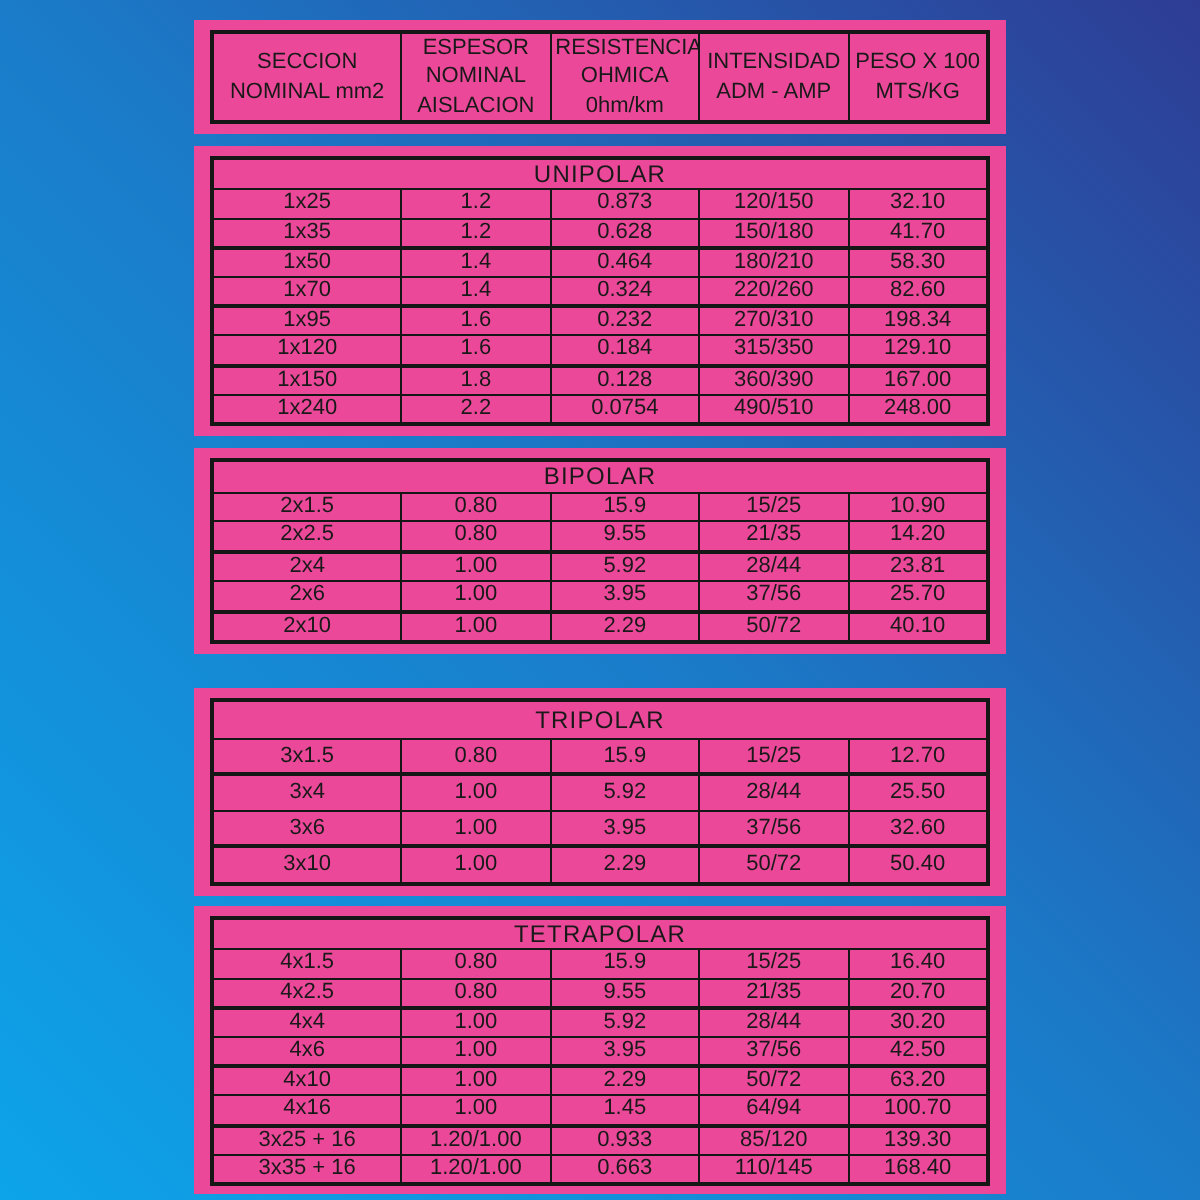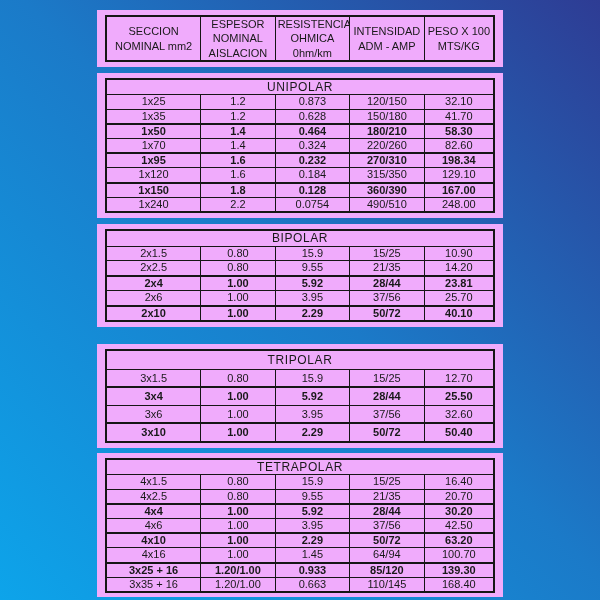--- a/index.html
+++ b/index.html
@@ -16,21 +16,21 @@
     width: 600px;
     height: 600px;
   }
   .stack {
     position: absolute;
     left: 97px;
     top: 10px;
     width: 406px;
   }
   .panel {
-    background: #f0abfc;
+    background: #ec4899;
     box-sizing: border-box;
     padding: 5px 8px;
   }
   .panel-header      { height: 57px;  margin-bottom: 6px; }
   .panel-unipolar    { height: 145px; margin-bottom: 6px; }
   .panel-bipolar     { height: 103px; margin-bottom: 17px; }
   .panel-tripolar    { height: 104px; margin-bottom: 5px; }
   .panel-tetrapolar  { height: 144px; }
   table.spec-table {
     width: 100%;
@@ -55,21 +55,20 @@
     white-space: pre-line;
     font-size: 11px;
     line-height: 1.3;
   }
   tr.title-row th {
     font-size: 12px;
     letter-spacing: 0.6px;
   }
   tr.group-top td {
     border-top-width: 2px;
-    font-weight: bold;
   }
   col.c1 { width: 24.4%; }
   col.c2 { width: 19.2%; }
   col.c3 { width: 19.2%; }
   col.c4 { width: 19.2%; }
   col.c5 { width: 18.0%; }
 </style>
 </head>
 <body>
 

